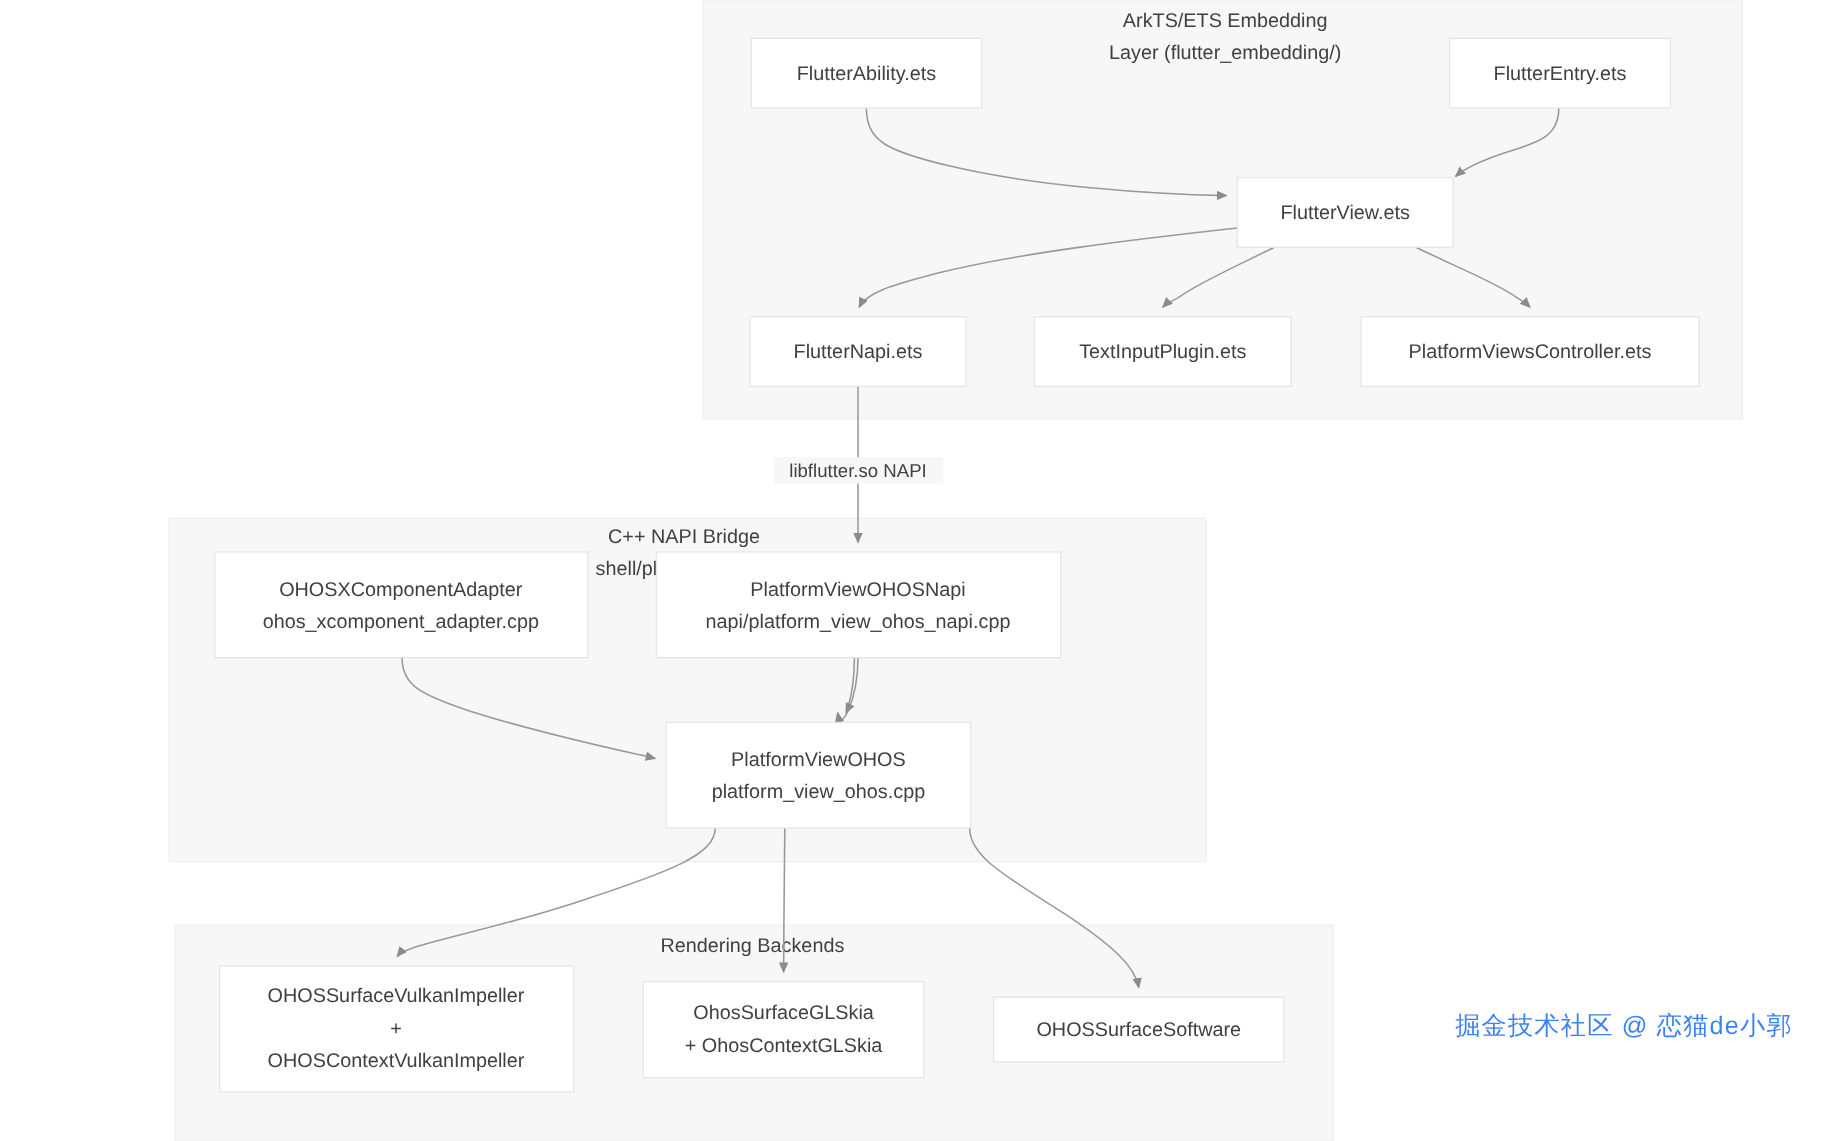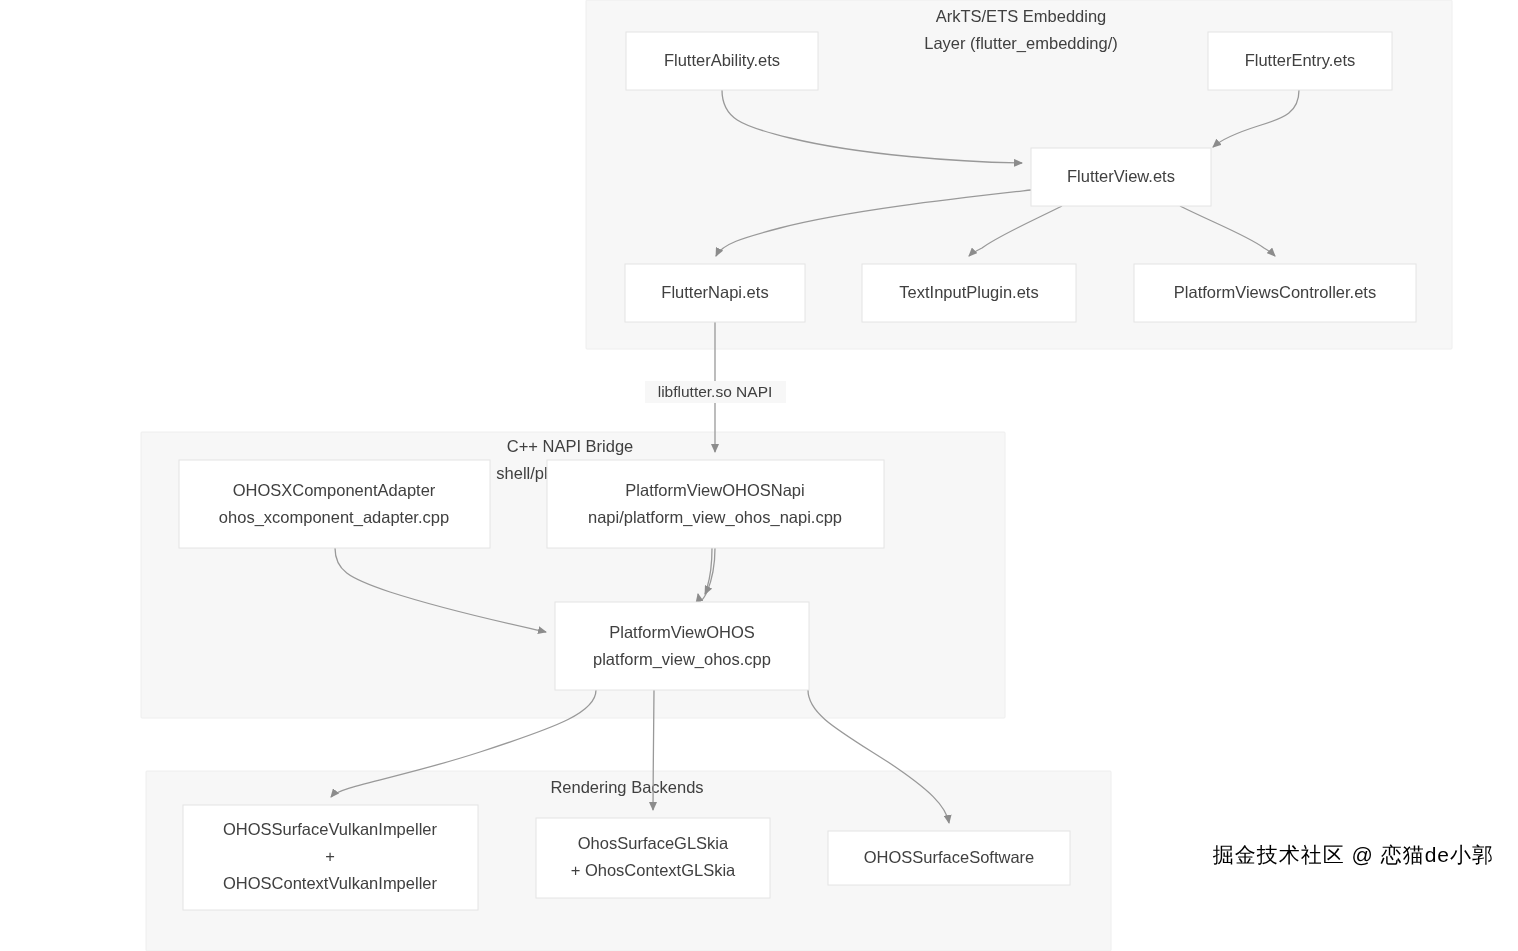--- a/index.html
+++ b/index.html
@@ -62,21 +62,21 @@
     fill: #404040;
     text-anchor: middle;
     dominant-baseline: middle;
   }
   .watermark {
     position: absolute;
     right: 24px;
     bottom: 24px;
     font-family: "Liberation Sans", "DejaVu Sans", sans-serif;
     font-size: 21px;
-    color: #000000;
+    color: #3b82f6;
     letter-spacing: 1px;
     white-space: nowrap;
     user-select: none;
   }
 </style>
 </head>
 <body>
 
 <div id="diagram-root">
 

